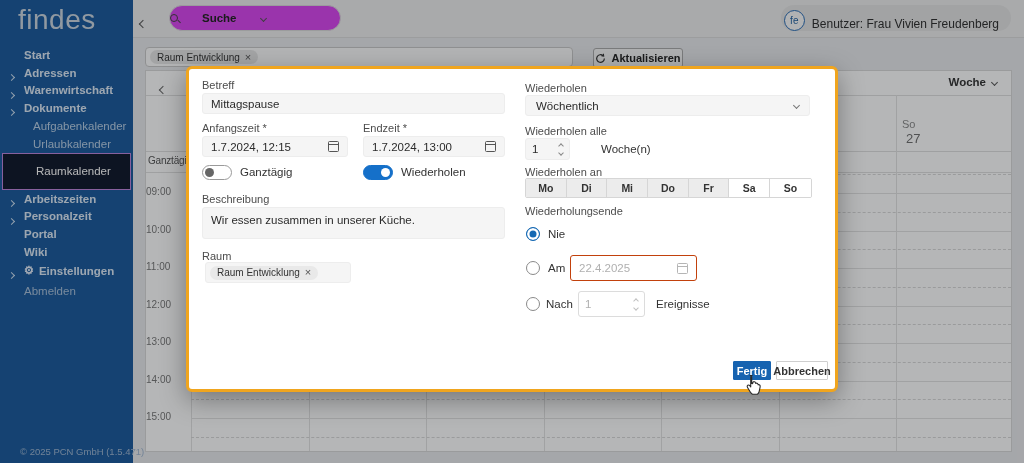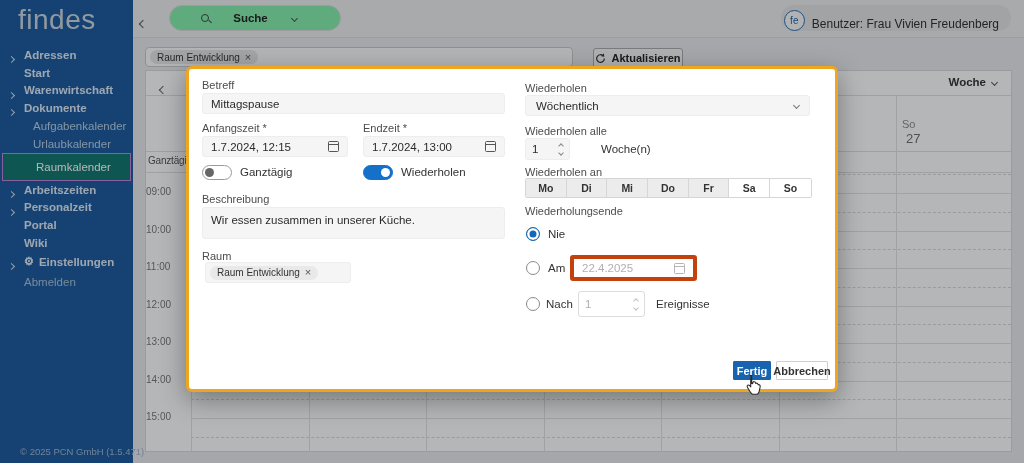--- a/index.html
+++ b/index.html
@@ -10,33 +10,33 @@
   body{font-family:"Liberation Sans",sans-serif;background:#e9eaec;position:relative;}
 
   
   .sidebar{position:absolute;left:0;top:0;width:133px;height:463px;background:var(--sidebar);z-index:10;}
   .logo{padding:4px 0 0 10px;font-size:28px;font-weight:300;color:#ccd6e0;letter-spacing:.5px;margin-left:8px;}
   .nav{position:absolute;top:46px;left:0;width:133px;}
   .nav-row{height:17.8px;display:flex;align-items:center;padding-left:24px;color:#dde9f6;font-size:11.5px;font-weight:bold;position:relative;white-space:nowrap;}
   .nav-row.child{padding-left:33px;font-weight:normal;color:#b9cfe6;}
   .nav-row.plain{font-weight:bold;}
   .nav-row.muted{font-weight:normal;color:#a9c0da;}
-  .nav-row.sel{background:#0f766e;color:#fff;border:1.5px solid var(--selected-border);height:28px;margin:0 2px 0 2px;}
+  .nav-row.sel{background:#0f172a;color:#fff;border:1.5px solid var(--selected-border);height:37px;margin:0 2px 0 2px;}
   .cv{display:inline-block;width:5px;height:5px;border-right:1.3px solid #cfe0f2;border-bottom:1.3px solid #cfe0f2;}
   .cv.r{transform:rotate(-45deg);} .cv.d{transform:rotate(45deg);}
   .nav-chev{position:absolute;left:9px;top:6px;}
   .gear-ic{font-size:11px;color:#e7eefb;margin-right:5px;margin-left:-14px;}
   .side-footer{position:absolute;left:20px;bottom:6px;font-size:9.5px;color:#9fb6d2;white-space:nowrap;}
 
   
   .topbar{position:absolute;left:133px;top:0;width:891px;height:38px;background:#eeeeee;border-bottom:1px solid #dcdcdc;}
   .collapse{position:absolute;left:7px;top:13px;}
   .cv2{display:inline-block;width:6px;height:6px;border-right:1.4px solid #555;border-bottom:1.4px solid #555;}
   .cv2.l{transform:rotate(135deg);} .cv2.dn{transform:rotate(45deg);width:5px;height:5px;}
-  .search-pill{position:absolute;left:36px;top:5px;width:172px;height:26px;background:#86efac;border:1px solid #dadada;border-radius:14px;display:flex;align-items:center;justify-content:center;padding-right:12px;gap:24px;}
+  .search-pill{position:absolute;left:36px;top:5px;width:172px;height:26px;background:#d946ef;border:1px solid #dadada;border-radius:14px;display:flex;align-items:center;justify-content:flex-start;padding-right:12px;gap:24px;}
   .mag{position:relative;width:8px;height:8px;border:1.4px solid #444;border-radius:50%;display:inline-block;}
   .mag::after{content:"";position:absolute;width:4px;height:1.4px;background:#444;transform:rotate(45deg);right:-3.5px;bottom:-1px;}
   .search-txt{font-size:11.5px;color:#222;font-weight:bold;}
   .user-pill{position:absolute;right:13px;top:5px;height:26px;background:#e4e4e4;border-radius:14px;display:flex;align-items:flex-end;padding:0 12px 0 3px;gap:7px;}
   .avatar{width:21px;height:21px;border-radius:50%;background:#fafafa;border:1.5px solid #2a6db5;color:#1f5f9f;font-size:10px;display:flex;align-items:center;justify-content:center;}
   .user-name{font-size:12px;color:#2e2e2e;}
 
   
   .chip-input{position:absolute;left:145px;top:47px;width:428px;height:20px;background:#fcfcfc;border:1px solid #c9c9c9;border-radius:4px;display:flex;align-items:center;padding:0 4px;}
   .chip{background:#e6e6e6;border-radius:9px;height:14px;display:flex;align-items:center;gap:5px;padding:0 7px;font-size:10px;color:#333;}
@@ -81,38 +81,38 @@
   .cv3.up{transform:rotate(-135deg);} .cv3.dn{transform:rotate(45deg);}
   .dis .cv3{border-color:#c0c0c0;}
   .unit{position:absolute;font-size:11.5px;color:#333;}
   .days{position:absolute;display:flex;border:1px solid #d6d6d6;border-radius:2px;overflow:hidden;}
   .dayseg{width:40.7px;height:18px;display:flex;align-items:center;justify-content:center;font-size:10.5px;font-weight:bold;color:#333;background:#fff;border-right:1px solid #d6d6d6;}
   .dayseg:last-child{border-right:none;}
   .dayseg.on{background:#ececec;}
   .radio{position:absolute;width:14px;height:14px;border-radius:50%;border:1px solid #8a8a8a;background:#fff;}
   .radio.on{background:var(--accent);border-color:var(--accent);box-shadow:inset 0 0 0 2.5px #fff;}
   .rlbl{position:absolute;font-size:11.5px;color:#333;}
-  .datefld{position:absolute;background:#fff;border:4px solid #c2410c;border-radius:3px;font-size:11.5px;color:#b0b0b0;display:flex;align-items:center;padding:0 8px;}
+  .datefld{position:absolute;background:#fff;border:1px solid #c2410c;border-radius:3px;font-size:11.5px;color:#b0b0b0;display:flex;align-items:center;padding:0 8px;}
   .btn{position:absolute;height:19px;border-radius:1px;font-size:11px;font-weight:bold;display:flex;align-items:center;justify-content:center;}
   .btn.primary{background:#1763b0;color:#fff;border:1px solid #1763b0;}
   .btn.ghost{background:#fff;color:#333;border:1px solid #cfcfcf;}
   .cursor{position:absolute;z-index:80;}
 </style>
 </head>
 <body>
 
 <div class="sidebar">
   <div class="logo">findes</div>
   <div class="nav">
     <div class="nav-row">
+        <span>Start</span>
+      </div>
+    <div class="nav-row">
         <span class="nav-chev"><span class="cv r"></span></span>
         <span>Adressen</span>
-      </div>
-    <div class="nav-row">
-        <span>Start</span>
       </div>
     <div class="nav-row">
         <span class="nav-chev"><span class="cv r"></span></span>
         <span>Warenwirtschaft</span>
       </div>
     <div class="nav-row">
         <span class="nav-chev"><span class="cv r"></span></span>
         <span>Dokumente</span>
       </div>
     <div class="nav-row child">

